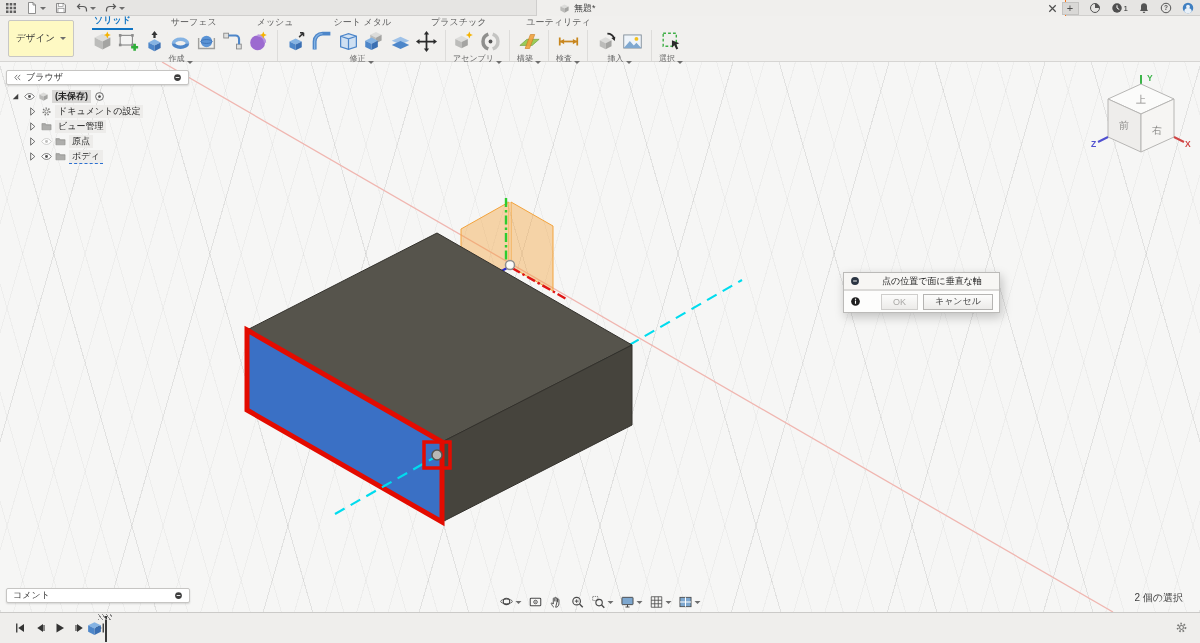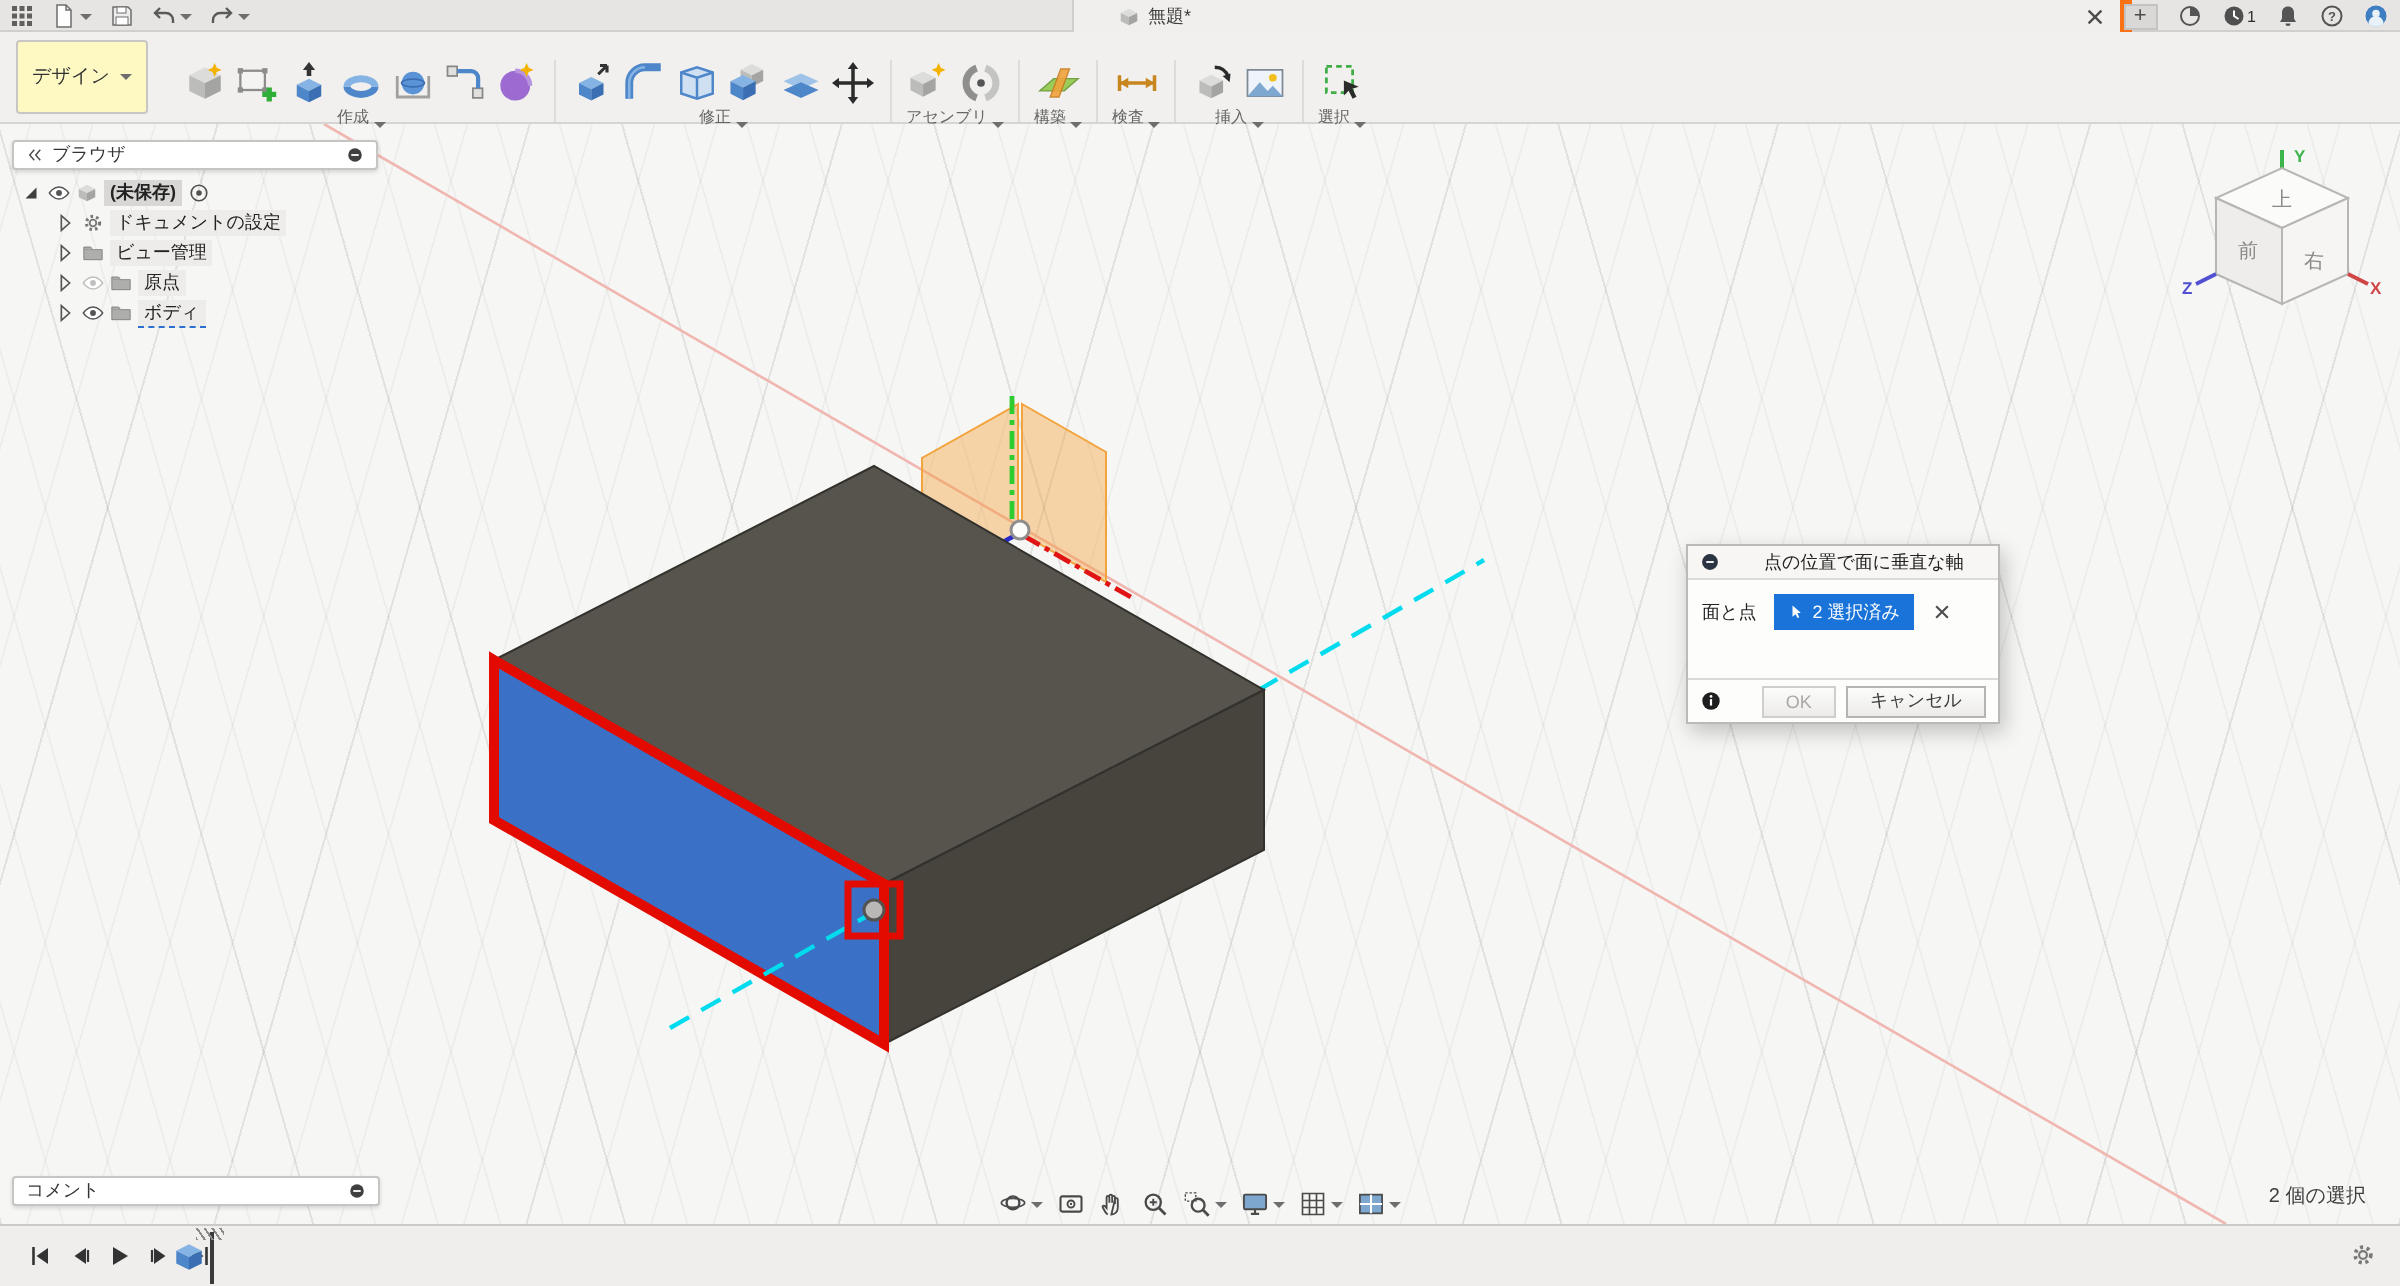--- a/index.html
+++ b/index.html
@@ -6,21 +6,21 @@
   html,body{width:1200px;height:643px;overflow:hidden;font-family:"Liberation Sans","DejaVu Sans",sans-serif;background:#f5f5f4;position:relative;cursor:default}
   .icon{display:inline-flex;align-items:center;justify-content:center;line-height:0}
   .icon svg{display:block}
   .car{width:0;height:0;border-left:3px solid transparent;border-right:3px solid transparent;border-top:3.5px solid #6e6e6e;display:inline-block;margin-left:2px}
 
   
   .titlebar{position:absolute;top:0;left:0;right:0;height:16px;background:#e6e5e3;border-bottom:1px solid #d0cfcd;z-index:40}
   .qat{position:absolute;left:5px;top:1px;display:flex;gap:9px;align-items:center;height:14px}
   .tbtn{display:inline-flex;align-items:center;height:13px}
   .tbtn .icon{width:12px;height:12px}
-  .doc-tab{position:absolute;left:536px;width:530px;top:0;height:16px;background:#f0efed;border-left:1px solid #cfcecd;border-right:6px solid #f97316;display:flex;align-items:center;gap:4px;font-size:9px;color:#3e3e3e;padding:0 7px 0 22px}
+  .doc-tab{position:absolute;left:536px;width:530px;top:0;height:16px;background:#f0efed;border-left:1px solid #cfcecd;border-right:1px solid #f97316;display:flex;align-items:center;gap:4px;font-size:9px;color:#3e3e3e;padding:0 7px 0 22px}
   .doc-tab .icon{width:11px;height:11px}
   .tab-close{margin-left:auto;width:11px;height:11px}
   .tb-right{position:absolute;right:6px;top:1px;display:flex;gap:10px;align-items:center;height:14px}
   .tb-right .tbtn .icon{width:12px;height:12px}
   .tbtn.boxed{background:#d9d8d6;border:1px solid #c4c3c1;width:17px;height:13px;justify-content:center;font-size:11px;color:#4d4d4d;line-height:10px}
   .badge{font-size:8px;color:#2f2f2f;margin-left:1px}
 
   
   .ribbon{position:absolute;top:16px;left:0;right:0;height:46px;background:#f1f0ee;border-bottom:1px solid #d6d5d3;z-index:39}
   .workspace{position:absolute;left:8px;top:4px;width:66px;height:37px;background:#fef9c3;border:1px solid #c8c7c5;border-radius:2px;display:flex;align-items:center;justify-content:center;font-size:9.5px;color:#333;gap:3px}
@@ -210,20 +210,28 @@
         </span>
       </span>
     </div>
 </div>
 
 <div class="ribbon">
   <div class="workspace">
     <span>デザイン</span>
     <i class="car"></i>
   </div>
+  <div class="ribbon-tabs" id="ribbon-tabs">
+      <span class="rtab active">ソリッド</span>
+      <span class="rtab">サーフェス</span>
+      <span class="rtab">メッシュ</span>
+      <span class="rtab">シート メタル</span>
+      <span class="rtab">プラスチック</span>
+      <span class="rtab">ユーティリティ</span>
+    </div>
   <div class="ribbon-groups" id="ribbon-groups">
       <div class="rgroup">
         <div class="ricons">
           <span class="ribtn">
             <span class="icon">
               <svg viewBox="0 0 24 24" width="100%" height="100%">
                 <polygon points="12,3 21,7.5 12,12 3,7.5" fill="#dcdcda"></polygon>
                 <polygon points="3,7.5 12,12 12,21 3,16.5" fill="#bcbcba"></polygon>
                 <polygon points="12,12 21,7.5 21,16.5 12,21" fill="#a4a4a2"></polygon>
                 <path d="M17.5 0.5l1.2 2.8 2.8 1.2-2.8 1.2-1.2 2.8-1.2-2.8-2.8-1.2 2.8-1.2z" fill="#f5b301"></path>
@@ -622,36 +630,20 @@
   <div class="dialog">
     <div class="dlg-title">
       <span class="icon" id="dlg-cmd-icon">
           <svg viewBox="0 0 24 24" width="100%" height="100%">
             <circle cx="12" cy="12" r="9.5" fill="#2a3442"></circle>
             <rect x="7.5" y="10.9" width="9" height="2.2" fill="#fff"></rect>
           </svg>
         </span>
       <span>点の位置で面に垂直な軸</span>
     </div>
-    <div class="dlg-body">
-      <span>面と点</span>
-      <span class="chip">
-        <span class="icon" id="chip-cursor">
-            <svg viewBox="0 0 24 24" width="100%" height="100%">
-              <path d="M6 2l11 9.5-4.6.9 2.6 5.3-2.3 1.1-2.6-5.3L6 17z" fill="#fff"></path>
-            </svg>
-          </span>
-        <span>2 選択済み</span>
-      </span>
-      <span class="icon dlg-x" id="dlg-x">
-          <svg viewBox="0 0 24 24" width="100%" height="100%">
-            <path d="M5 5l14 14M19 5L5 19" stroke="#4e4e4e" stroke-width="2.6"></path>
-          </svg>
-        </span>
-    </div>
     <div class="dlg-footer">
       <span class="icon" id="dlg-info">
           <svg viewBox="0 0 24 24" width="100%" height="100%">
             <circle cx="12" cy="12" r="9.5" fill="#1f1f1f"></circle>
             <rect x="10.8" y="10" width="2.4" height="7" fill="#fff"></rect>
             <circle cx="12" cy="7" r="1.5" fill="#fff"></circle>
           </svg>
         </span>
       <button class="btn disabled">OK</button>
       <button class="btn">キャンセル</button>

